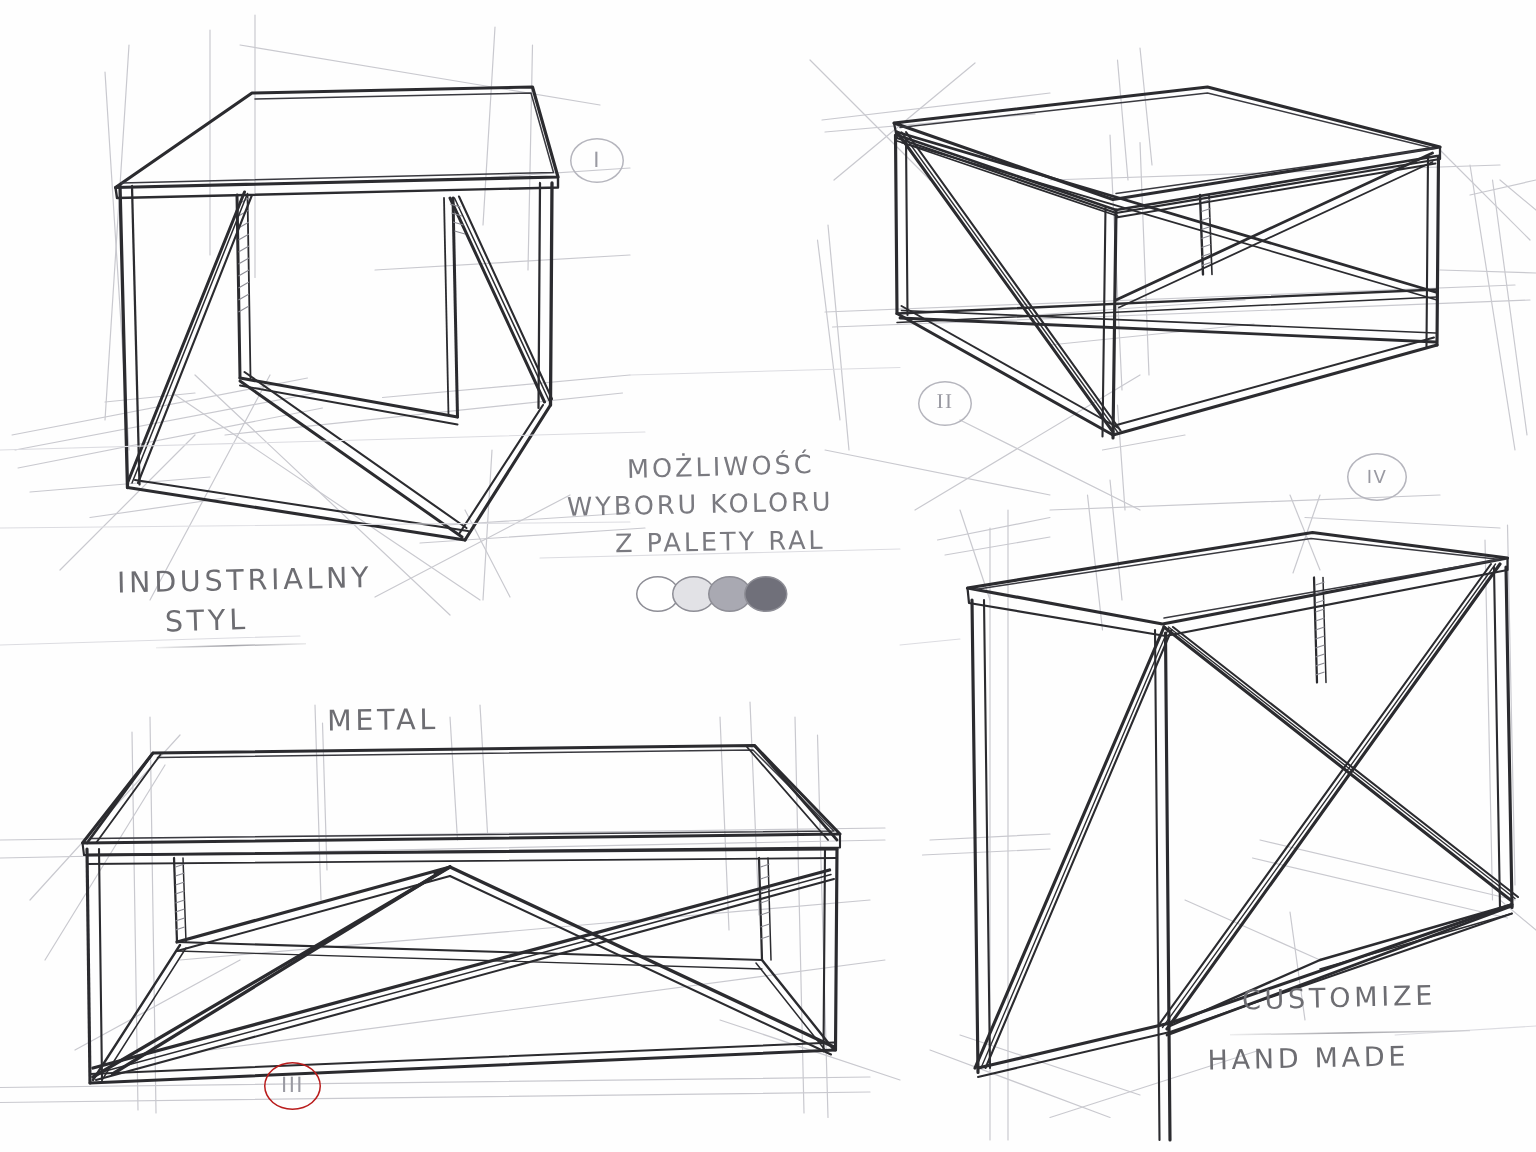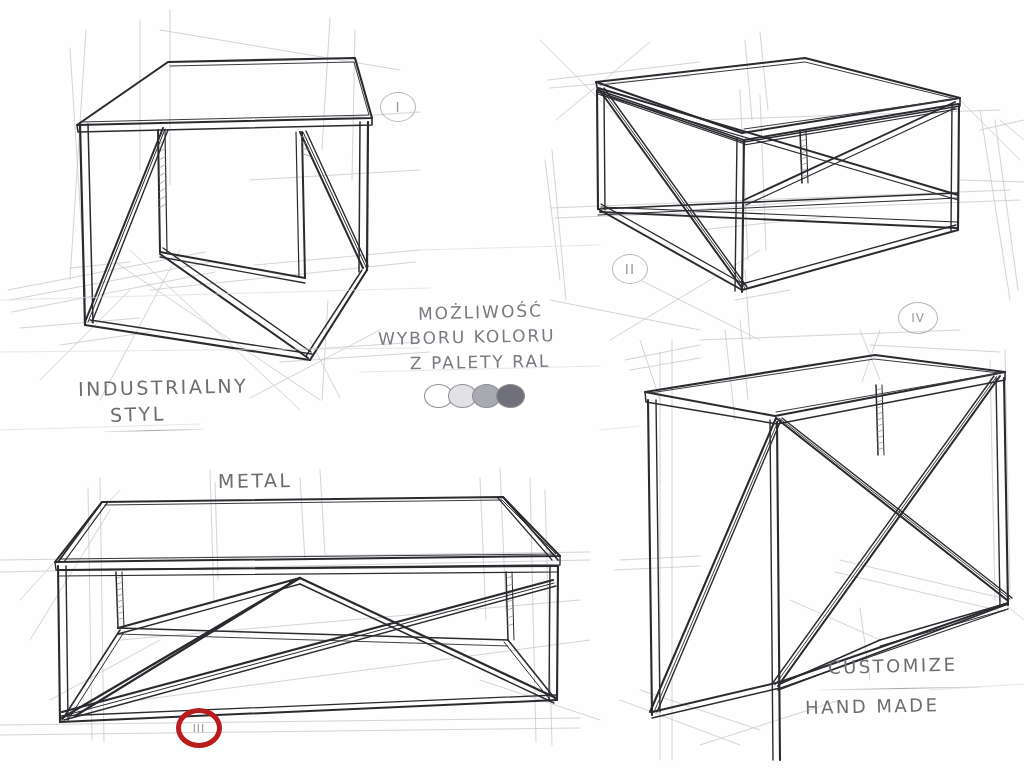--- a/index.html
+++ b/index.html
@@ -444,19 +444,19 @@
   </div>
 
   <div class="hand-label" style="left:828px; top:657px; font-size:18px; transform: rotate(-1.5deg);">CUSTOMIZE</div>
   <div class="label-rule" style="left:820px; top:688px; width:160px; transform: rotate(-1.0deg);"></div>
 
   <div class="hand-label" style="left:805px; top:697px; font-size:18px; transform: rotate(-1.2deg);">HAND MADE</div>
 
   <div class="marker" style="left:380px; top:92px; width:34px; height:28px; font-size:14px;
               border:1px solid #b5b5bd; border-radius:50%;">I</div>
   <div class="marker" style="left:612px; top:254px; width:34px; height:28px; font-size:14px;
-              border:1px solid #b5b5bd; border-radius:50%;">II</div>
-  <div class="marker" style="left:176px; top:708px; width:36px; height:30px; font-size:11px;
-              border:5px solid #b91c1c; border-radius:50%;">III</div>
+              border:1px solid #b5b5bd; border-radius:50%;font-family:Liberation Serif, serif;">II</div>
+  <div class="marker" style="left:176px; top:708px; width:36px; height:30px; font-size:14px;
+              border:1px solid #b91c1c; border-radius:50%;">III</div>
   <div class="marker" style="left:898px; top:302px; width:38px; height:30px; font-size:12px;
               border:1px solid #b5b5bd; border-radius:50%;">IV</div>
 
 </div>
 
 </body></html>

